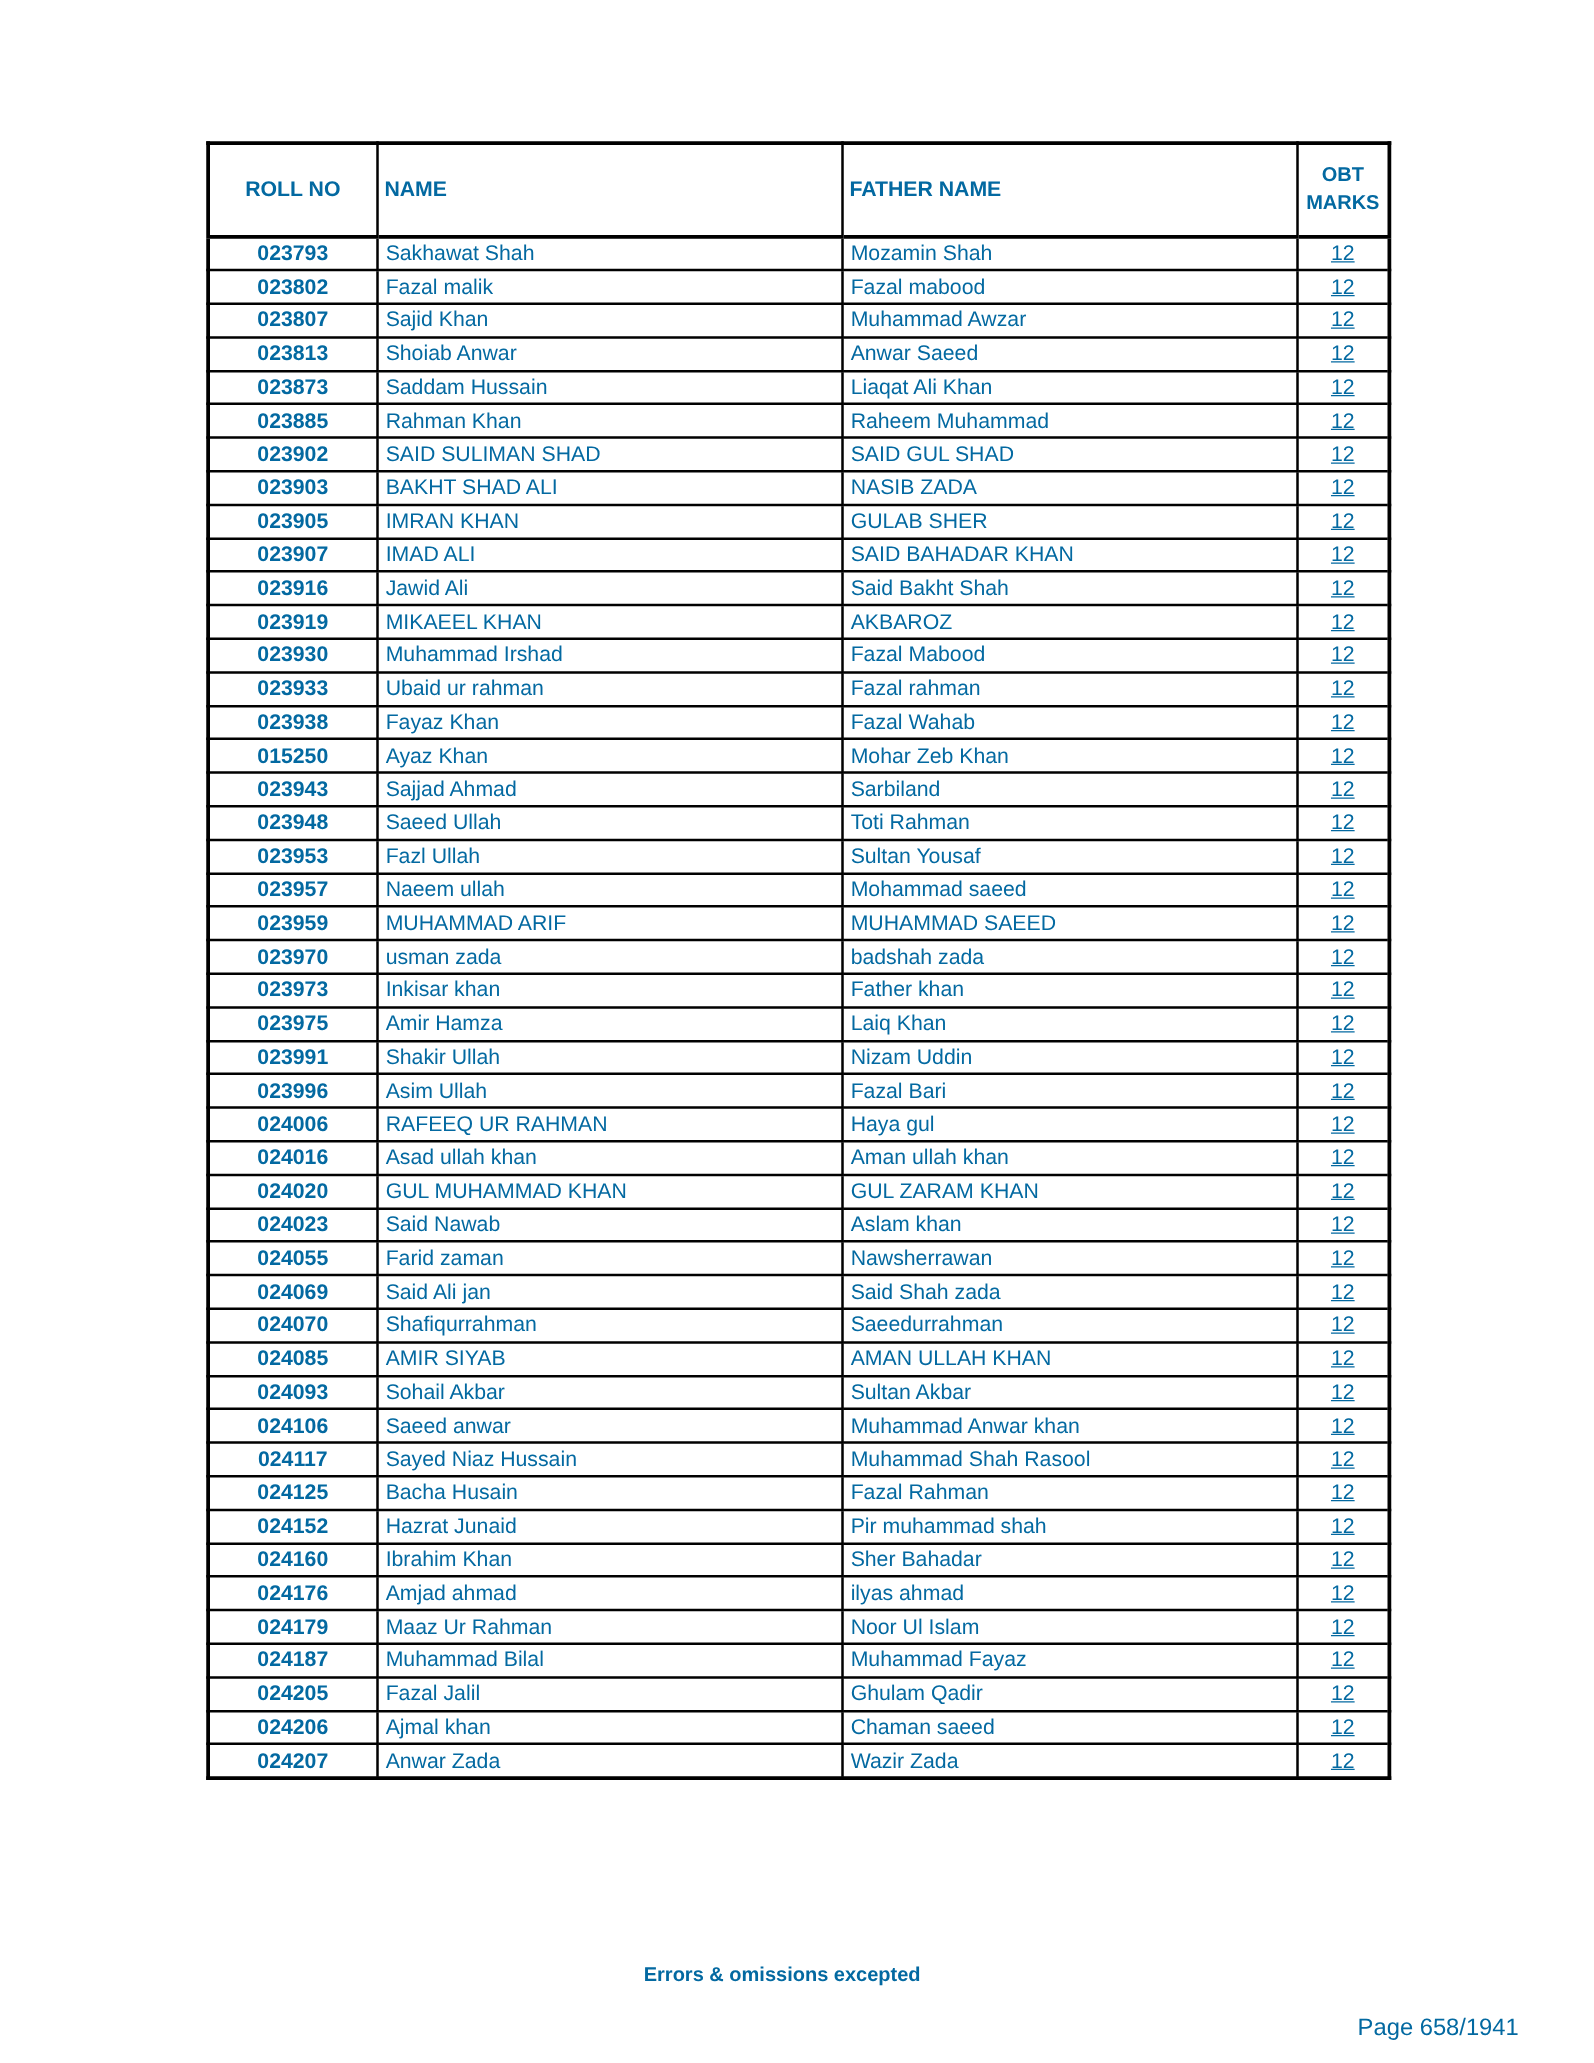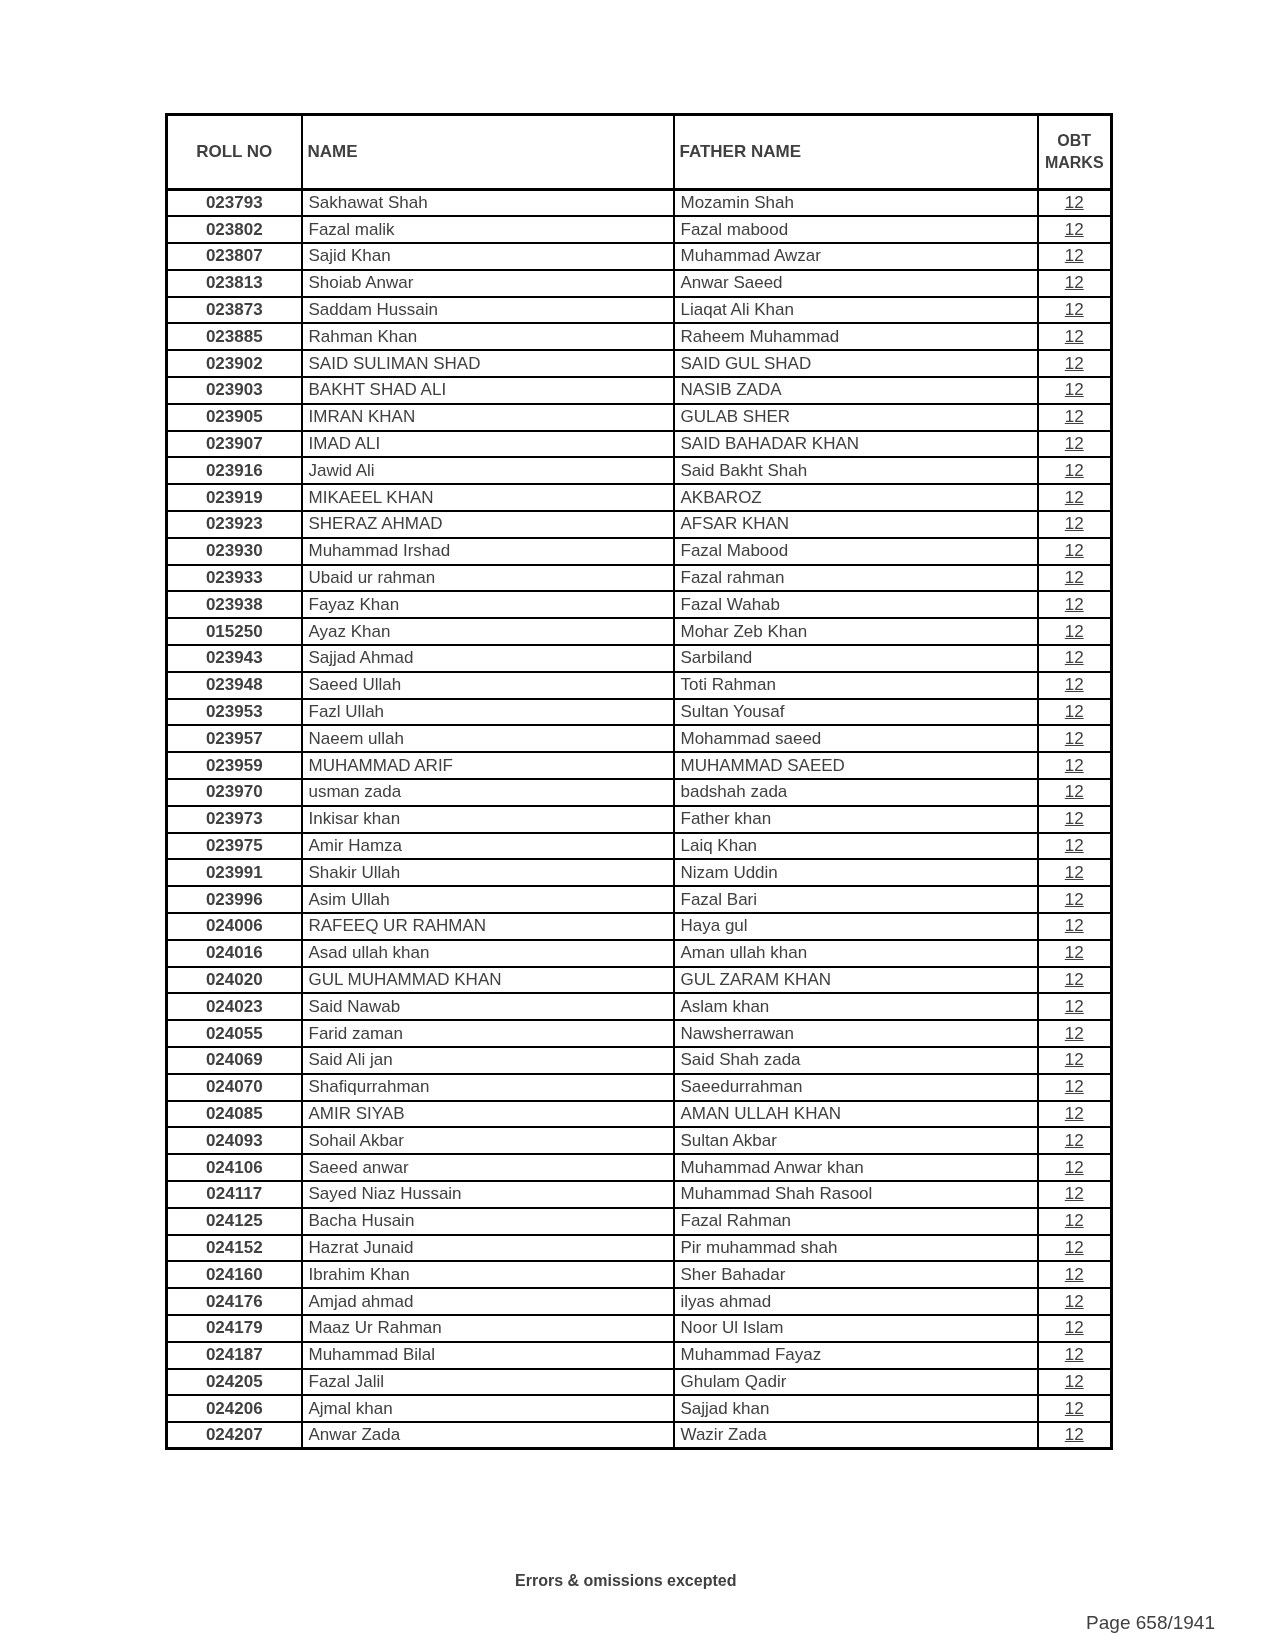--- a/index.html
+++ b/index.html
@@ -6,21 +6,21 @@
     margin: 0;
     padding: 0;
     background: #ffffff;
   }
   .page {
     position: relative;
     width: 1275px;
     height: 1650px;
     background: #ffffff;
     font-family: "Liberation Sans", sans-serif;
-    color: #404040;
+    color: #0369a1;
     overflow: hidden;
   }
   table.results {
     position: absolute;
     left: 165px;
     top: 113px;
     width: 945px;
     border-collapse: collapse;
     table-layout: fixed;
   }
@@ -172,26 +172,20 @@
         <td class="father">Said Bakht Shah</td>
         <td class="marks">12</td>
       </tr>
         <tr>
         <td class="roll">023919</td>
         <td class="name">MIKAEEL KHAN</td>
         <td class="father">AKBAROZ</td>
         <td class="marks">12</td>
       </tr>
         <tr>
-        <td class="roll">023923</td>
-        <td class="name">SHERAZ AHMAD</td>
-        <td class="father">AFSAR KHAN</td>
-        <td class="marks">12</td>
-      </tr>
-        <tr>
         <td class="roll">023930</td>
         <td class="name">Muhammad Irshad</td>
         <td class="father">Fazal Mabood</td>
         <td class="marks">12</td>
       </tr>
         <tr>
         <td class="roll">023933</td>
         <td class="name">Ubaid ur rahman</td>
         <td class="father">Fazal rahman</td>
         <td class="marks">12</td>
@@ -372,21 +366,21 @@
       </tr>
         <tr>
         <td class="roll">024205</td>
         <td class="name">Fazal Jalil</td>
         <td class="father">Ghulam Qadir</td>
         <td class="marks">12</td>
       </tr>
         <tr>
         <td class="roll">024206</td>
         <td class="name">Ajmal khan</td>
-        <td class="father">Sajjad khan</td>
+        <td class="father">Chaman saeed</td>
         <td class="marks">12</td>
       </tr>
         <tr>
         <td class="roll">024207</td>
         <td class="name">Anwar Zada</td>
         <td class="father">Wazir Zada</td>
         <td class="marks">12</td>
       </tr>
       </tbody>
   </table>

